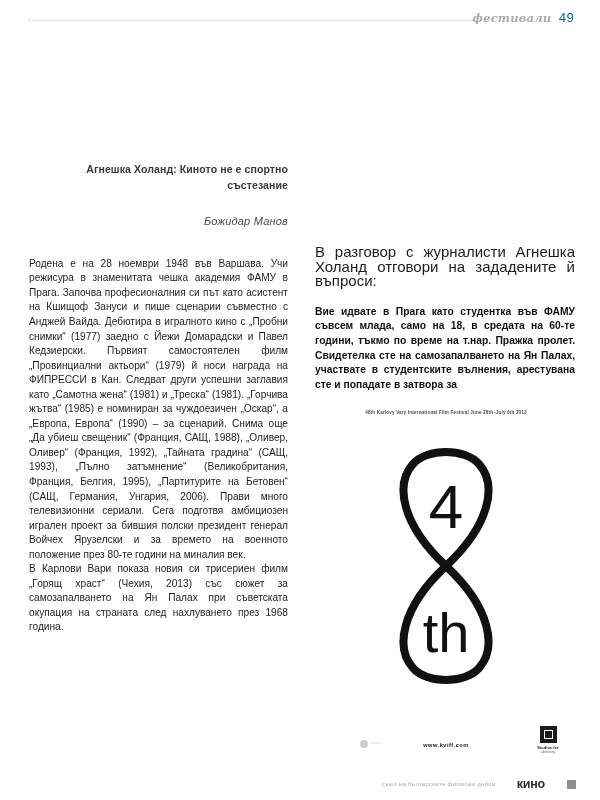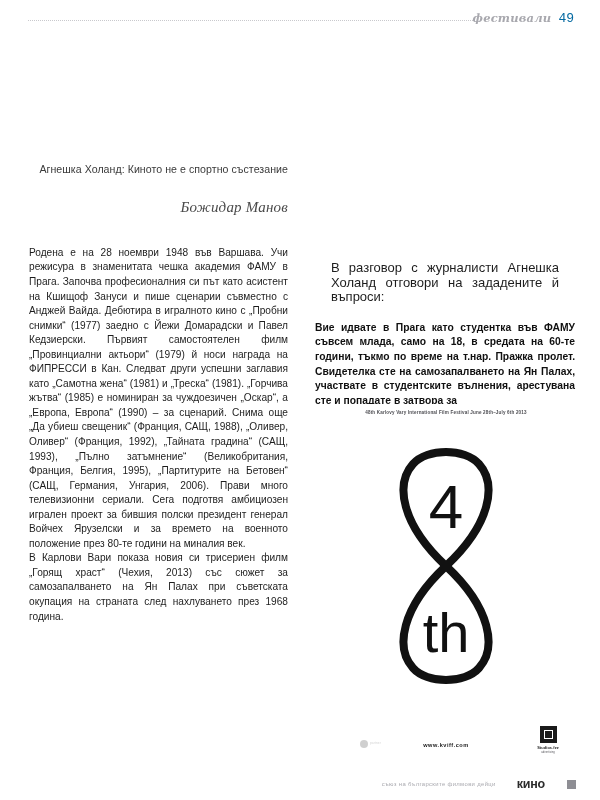--- a/index.html
+++ b/index.html
@@ -72,54 +72,54 @@
   }
   #article-title {
     font-size: 11.2px;
     font-weight: 700;
     letter-spacing: 1.1px;
     color: #2a2a2a;
     line-height: 1.5;
   }
   #article-subtitle {
     font-size: 10.6px;
-    font-weight: 400;
+    font-weight: 700;
     color: #3a3a3a;
     letter-spacing: 0.05px;
     line-height: 1.5;
     margin-top: 2px;
   }
   #article-byline {
-    font-family: Liberation Serif, serif;
+    font-family: Liberation Sans, sans-serif;
     font-style: italic;
-    font-size: 15px;
+    font-size: 11px;
     color: #4a4a4a;
     margin-top: 21px;
     letter-spacing: 0.2px;
   }
 
   
   .body-paragraph {
     font-size: 10.15px;
     line-height: 14.55px;
     text-align: justify;
     text-justify: inter-word;
     color: #1d1d1d;
     margin: 0;
     hyphens: manual;
   }
   .body-paragraph + .body-paragraph {
     margin-top: 0px;
   }
   #intro-paragraph {
-    font-size: 13px;
+    font-size: 15px;
     line-height: 14.6px;
     text-align: justify;
     color: #1d1d1d;
-    margin: 16px;
+    margin: 0;
   }
   #question-paragraph {
     font-size: 10.3px;
     line-height: 14.6px;
     text-align: justify;
     font-weight: 700;
     color: #101010;
     margin: 16px 0 0 0;
   }
 

